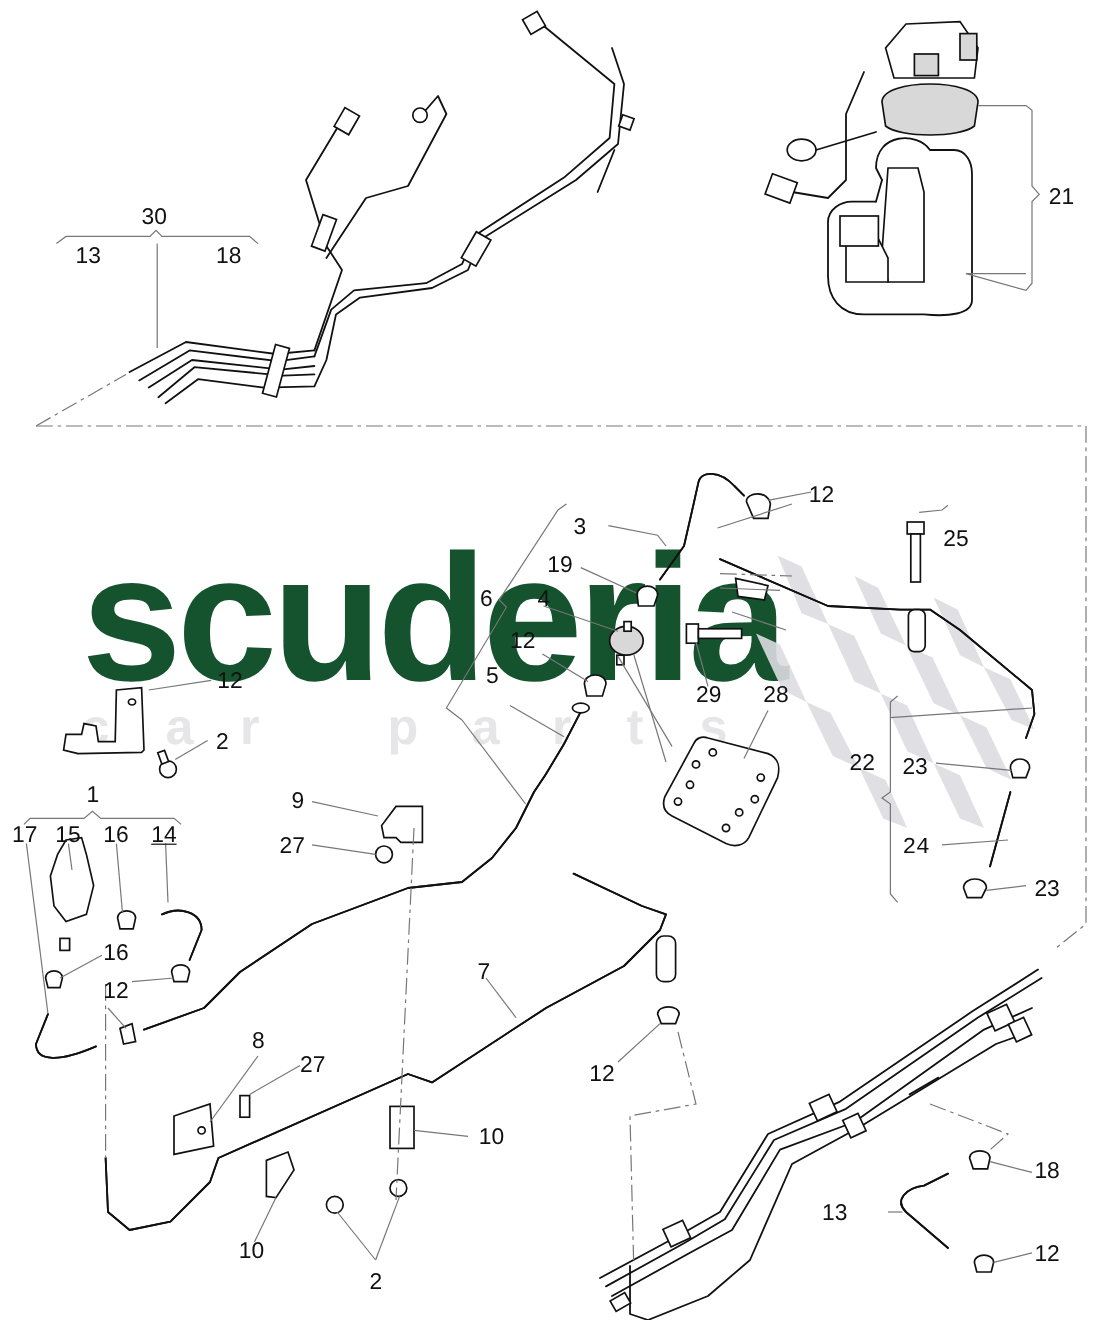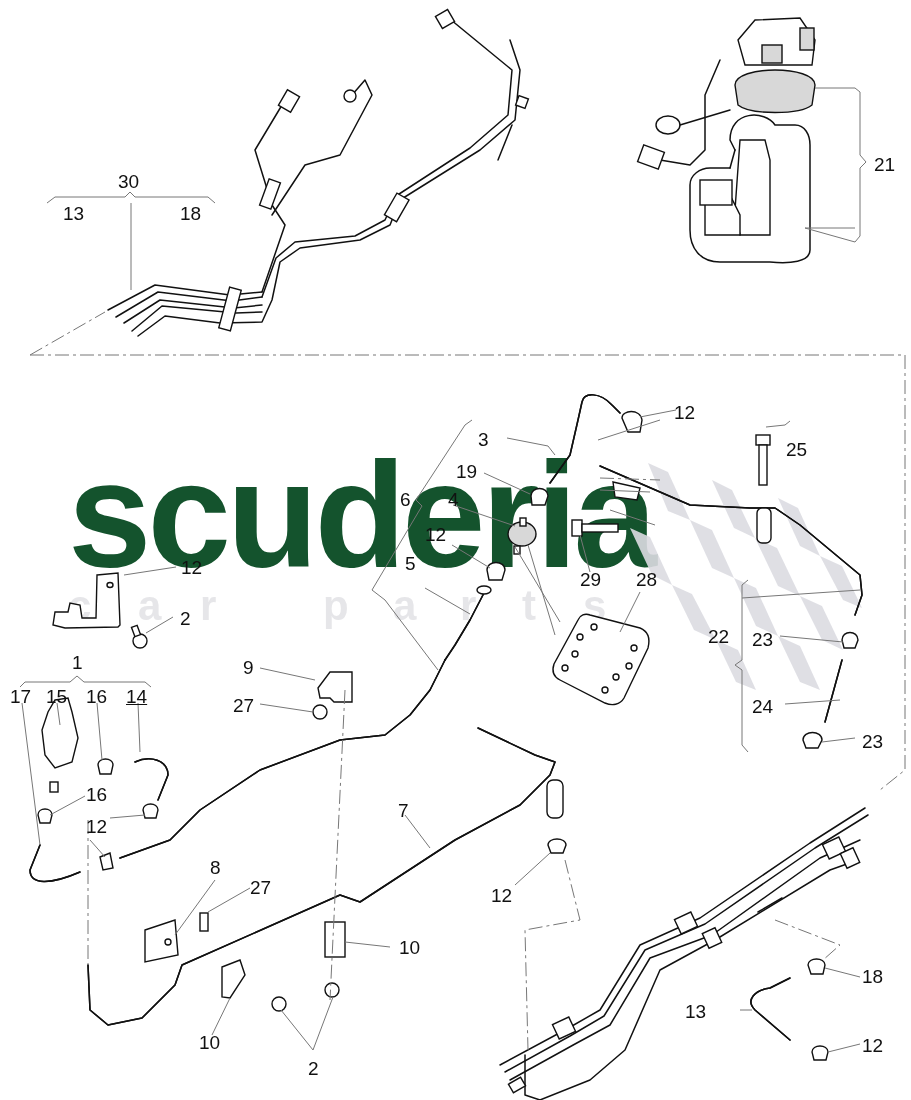--- a/index.html
+++ b/index.html
@@ -315,21 +315,21 @@
 <span class="callout" style="left:180px;top:609px;">2</span>
 <span class="callout" style="left:708px;top:627px;">22</span>
 <span class="callout" style="left:752px;top:630px;">23</span>
 <span class="callout" style="left:72px;top:653px;">1</span>
 <span class="callout" style="left:243px;top:658px;">9</span>
 <span class="callout" style="left:10px;top:687px;text-align:center;">17</span>
 <span class="callout" style="left:46px;top:687px;">15</span>
 <span class="callout" style="left:86px;top:687px;">16</span>
 <span class="callout" style="left:126px;top:687px;text-decoration:underline;">14</span>
 <span class="callout" style="left:233px;top:696px;">27</span>
-<span class="callout" style="left:752px;top:697px;">24</span>
+<span class="callout" style="left:752px;top:697px;font-family:Liberation Mono, monospace;">24</span>
 <span class="callout" style="left:862px;top:732px;">23</span>
 <span class="callout" style="left:86px;top:785px;">16</span>
 <span class="callout" style="left:86px;top:817px;">12</span>
 <span class="callout" style="left:398px;top:801px;">7</span>
 <span class="callout" style="left:210px;top:858px;">8</span>
 <span class="callout" style="left:250px;top:878px;">27</span>
 <span class="callout" style="left:491px;top:886px;">12</span>
 <span class="callout" style="left:399px;top:938px;">10</span>
 <span class="callout" style="left:199px;top:1033px;">10</span>
 <span class="callout" style="left:308px;top:1059px;">2</span>

